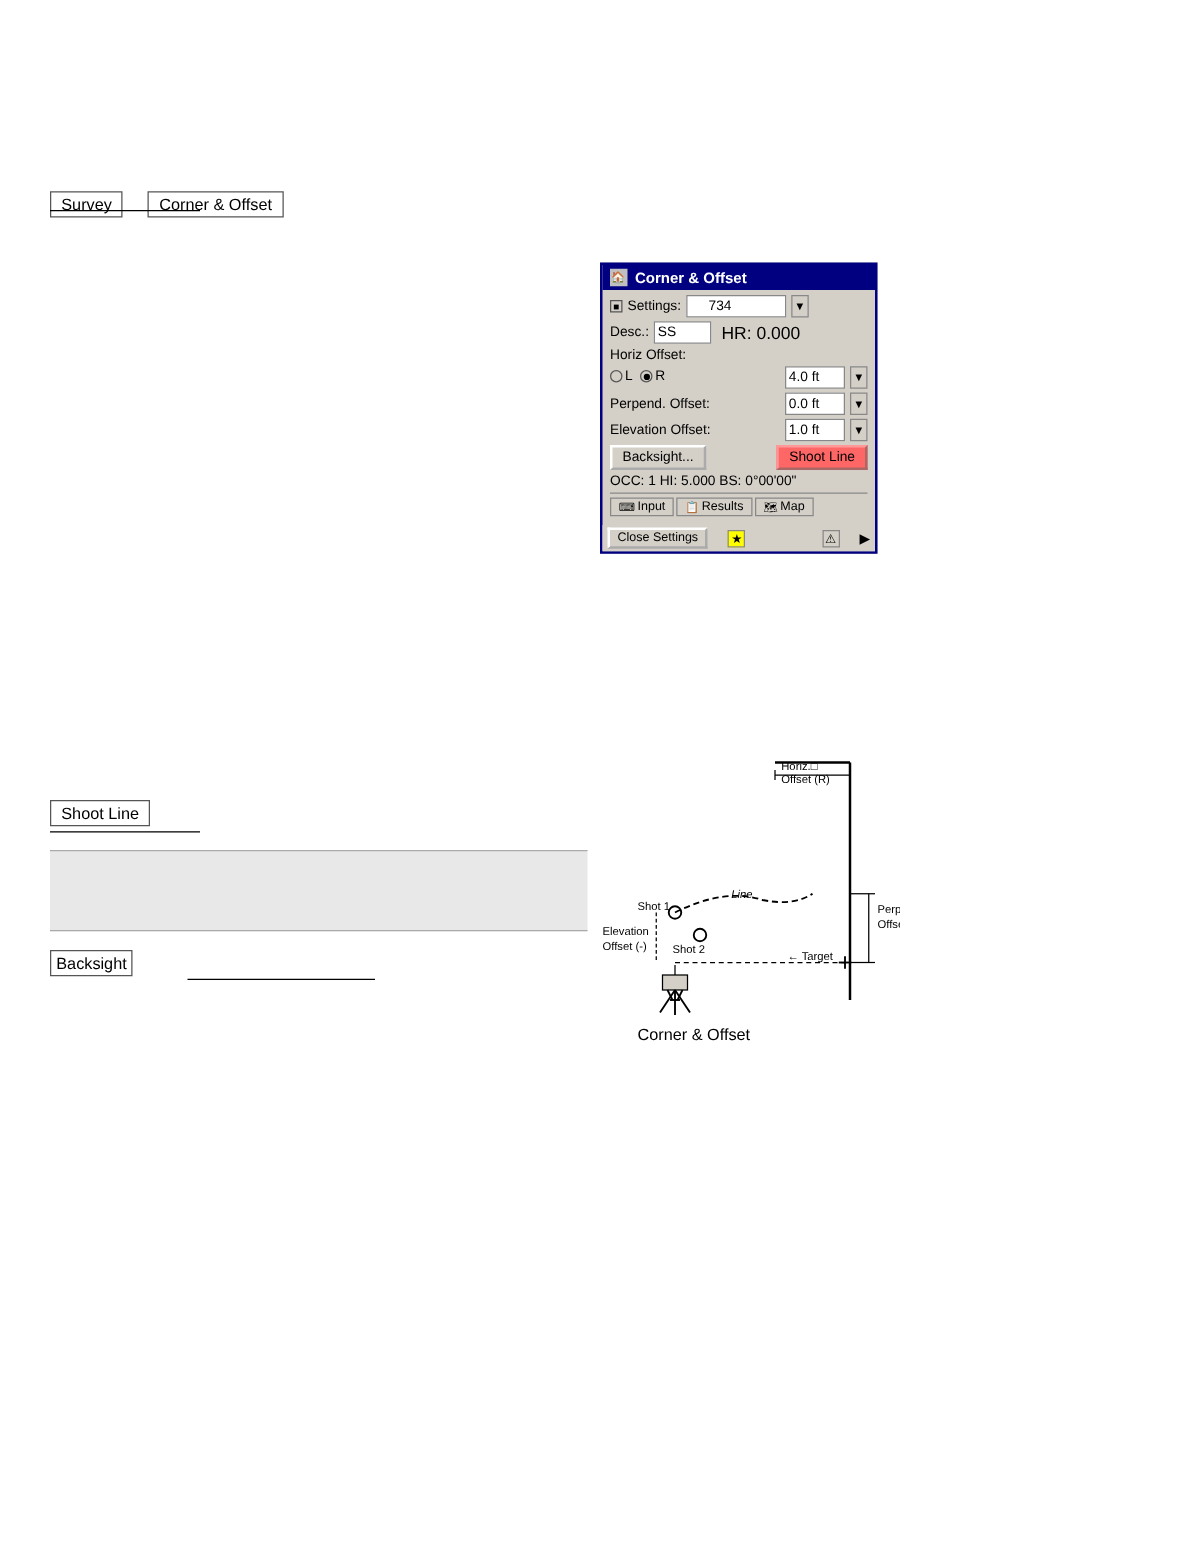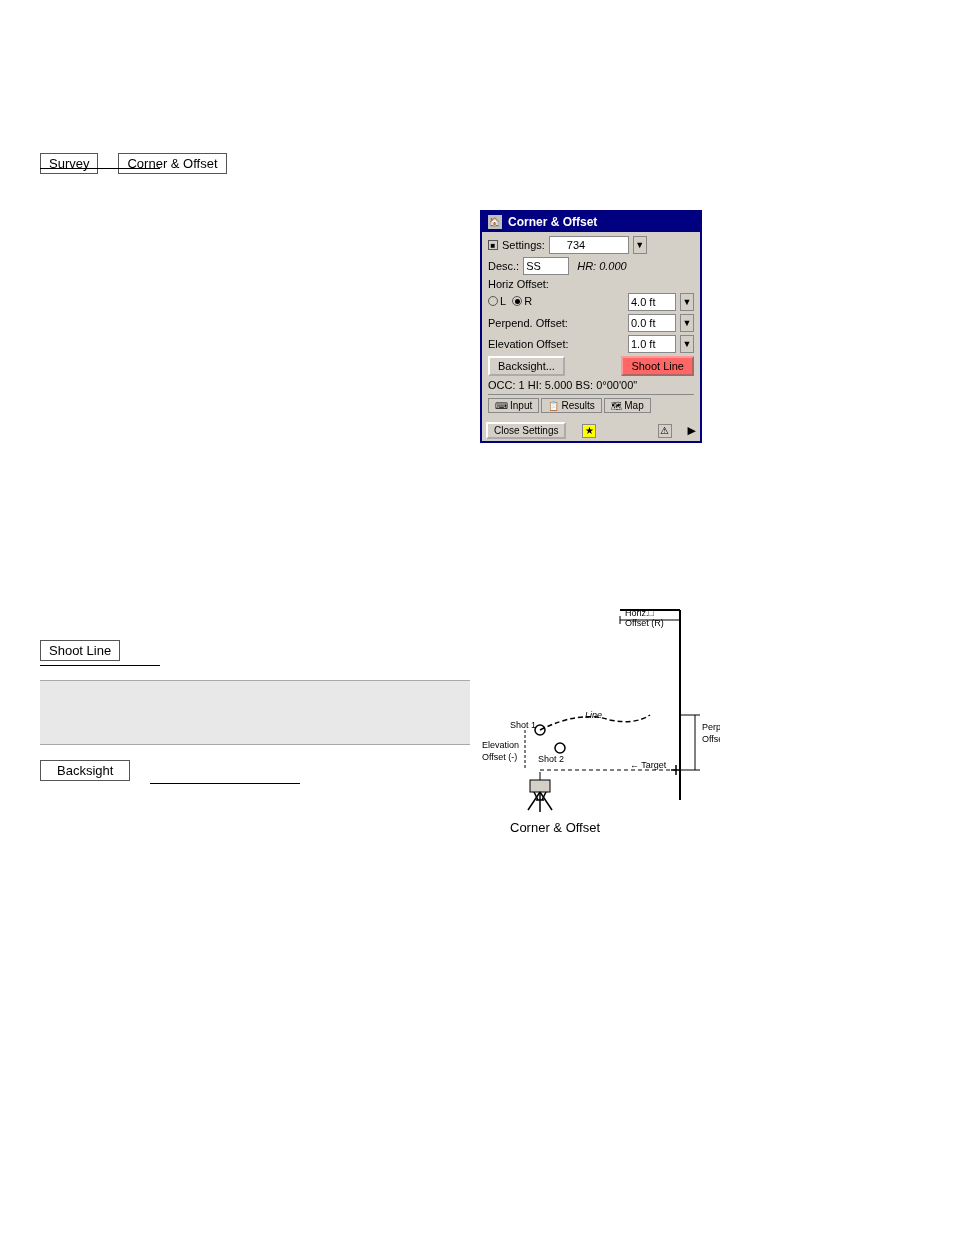--- a/index.html
+++ b/index.html
@@ -93,21 +93,21 @@
       background: #d4d0c8;
       border: 1px solid #888;
       display: inline-flex;
       align-items: center;
       justify-content: center;
       font-size: 9px;
       cursor: pointer;
     }
     .foresight-input { width: 80px; padding-left: 17px; }
     .desc-input { width: 46px; }
-    .hr-label { font-size: 11px; margin-left: 4px; font-style: italic; }
+    .hr-label { font-size: 14px; margin-left: 4px; }
     .direction-text {
       font-size: 11px;
       line-height: 1.3;
       margin-bottom: 3px;
     }
     .offset-input { width: 48px; }
     .radio-group {
       display: flex;
       align-items: center;
       gap: 6px;
@@ -361,21 +361,21 @@
     <span class="warning-icon">⚠</span>
     <span style="font-size:11px">▶</span>
   </div>
 </div>
 
 <div style="position:absolute;top:640px;left:40px;border:1px solid #555;padding:2px 8px;font-size:13px;">Shoot Line</div>
 <div class="shoot-line-underline"></div>
 
 <div class="gray-box"></div>
 
-<div style="position:absolute;top:760px;left:40px;border:1px solid #555;padding:2px 16px;font-size:13px;">Backsight</div>
+<div style="position:absolute;top:760px;left:40px;border:1px solid #555;padding:2px 4px;font-size:13px;">Backsight</div>
 <div class="backsight-underline"></div>
 
 <div class="diagram">
   <svg viewBox="0 0 240 230" xmlns="http://www.w3.org/2000/svg">
 
     <line x1="140" y1="10" x2="200" y2="10" stroke="#000" stroke-width="2"></line>
     <line x1="200" y1="10" x2="200" y2="200" stroke="#000" stroke-width="2"></line>
 
     <line x1="60" y1="170" x2="200" y2="170" stroke="#000" stroke-width="1" stroke-dasharray="4,3"></line>
     <line x1="200" y1="80" x2="200" y2="170" stroke="#000" stroke-width="1" stroke-dasharray="4,3"></line>

